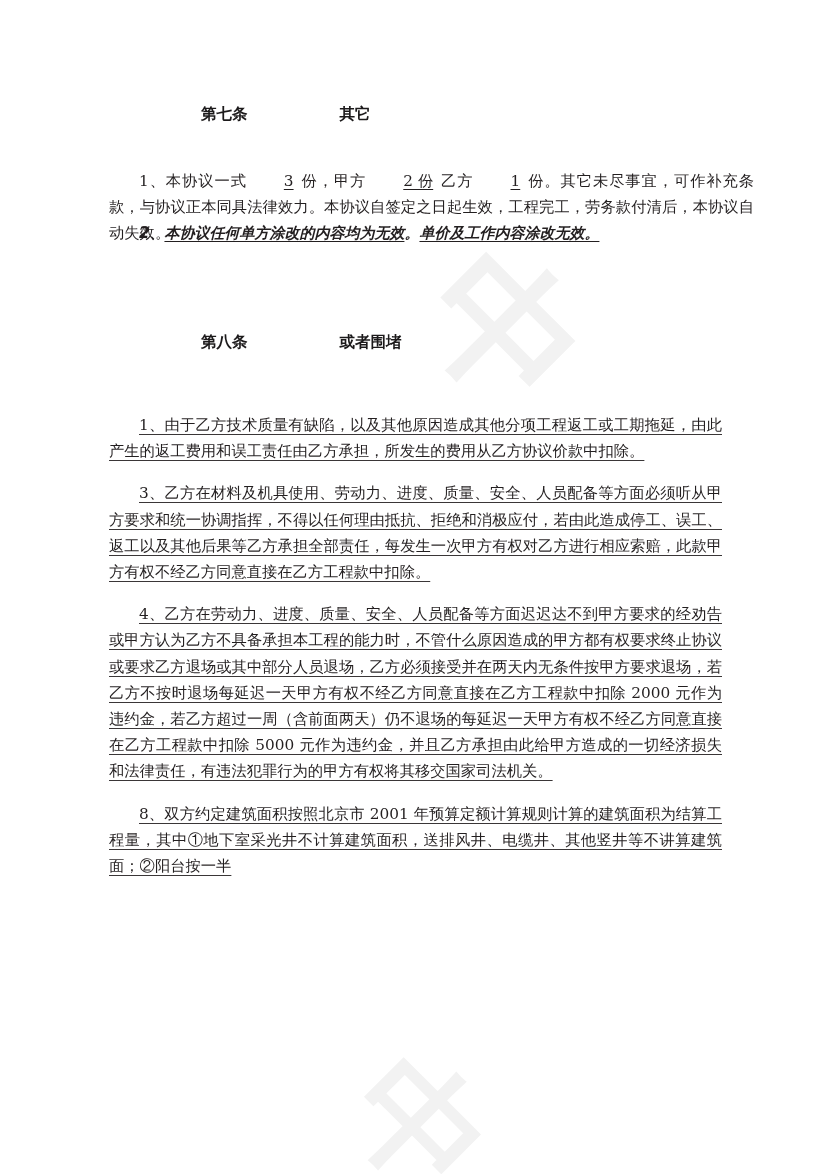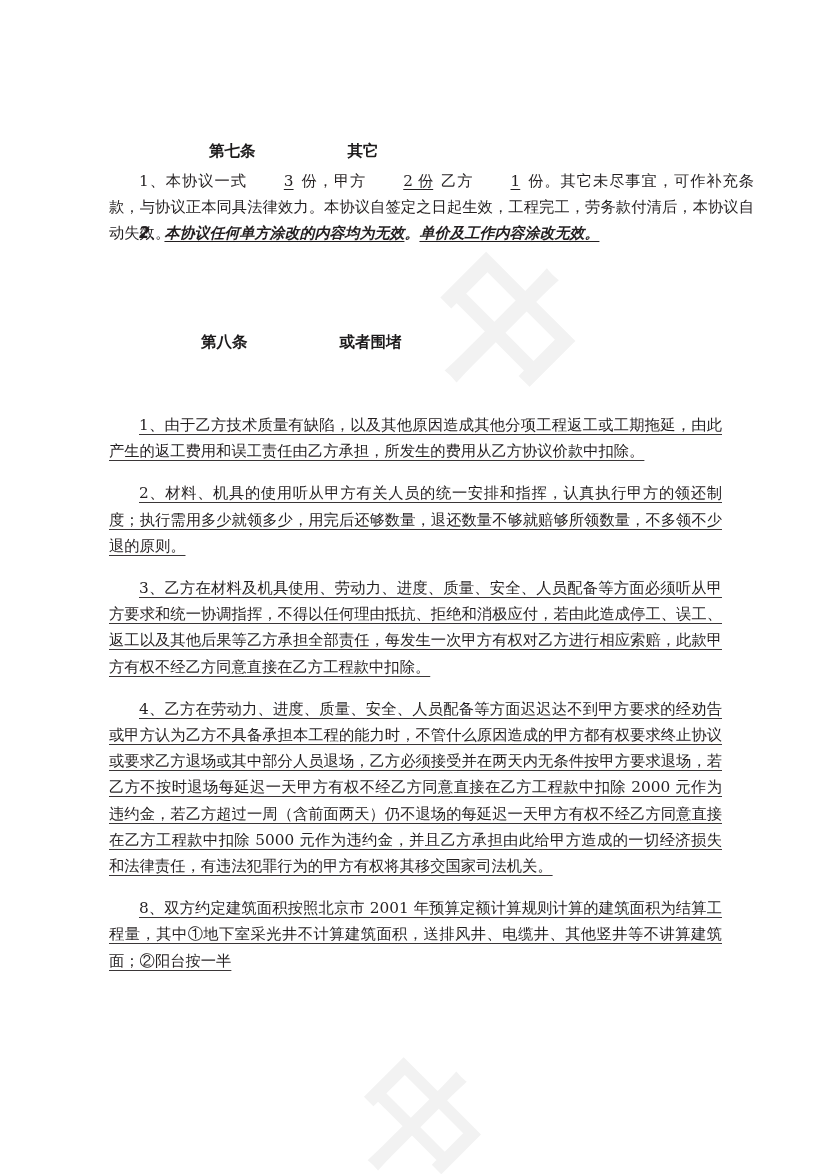--- a/index.html
+++ b/index.html
@@ -99,21 +99,21 @@
     text-decoration-thickness: 1px;
     padding: 0 7px;
   }
   .seg-u {
     text-decoration: underline;
     text-underline-offset: 3px;
     text-decoration-thickness: 1px;
   }
 
   
-  #heading-7 { position: absolute; left: 101px; top: 104px; margin-top: 37px; }
+  #heading-7 { position: absolute; left: 93px; top: 104px; }
   #clause-7-1 { position: absolute; left: 93px; top: 152px; width: 645px; }
   #clause-7-2 { position: absolute; left: 93px; top: 204px; width: 645px; }
   #heading-8 { position: absolute; left: 93px; top: 332px; }
   #clause-list-8 { position: absolute; left: 93px; top: 396px; width: 645px; }
   #clause-list-8 .clause { margin-bottom: 0; }
 </style>
 </head>
 <body>
 
 <div id="watermark-layer">
@@ -136,19 +136,18 @@
     <span class="lead">2、</span><span class="seg-u">本协议任何单方涂改的内容均为无效</span><span>。</span><span class="seg-u">单价及工作内容涂改无效。</span>
   </p>
 
   <div id="heading-8" class="section-heading">
     <span class="h-num">第八条</span>
     <span class="h-title">或者围堵</span>
   </div>
 
   <div id="clause-list-8">
     <p class="clause u">1、由于乙方技术质量有缺陷，以及其他原因造成其他分项工程返工或工期拖延，由此产生的返工费用和误工责任由乙方承担，所发生的费用从乙方协议价款中扣除。</p>
-    <p class="clause u">2、材料、机具的使用听从甲方有关人员的统一安排和指挥，认真执行甲方的领还制度；执行需用多少就领多少，用完后还够数量，退还数量不够就赔够所领数量，不多领不少退的原则。</p>
     <p class="clause u">3、乙方在材料及机具使用、劳动力、进度、质量、安全、人员配备等方面必须听从甲方要求和统一协调指挥，不得以任何理由抵抗、拒绝和消极应付，若由此造成停工、误工、返工以及其他后果等乙方承担全部责任，每发生一次甲方有权对乙方进行相应索赔，此款甲方有权不经乙方同意直接在乙方工程款中扣除。</p>
     <p class="clause u">4、乙方在劳动力、进度、质量、安全、人员配备等方面迟迟达不到甲方要求的经劝告或甲方认为乙方不具备承担本工程的能力时，不管什么原因造成的甲方都有权要求终止协议或要求乙方退场或其中部分人员退场，乙方必须接受并在两天内无条件按甲方要求退场，若乙方不按时退场每延迟一天甲方有权不经乙方同意直接在乙方工程款中扣除 2000 元作为违约金，若乙方超过一周（含前面两天）仍不退场的每延迟一天甲方有权不经乙方同意直接在乙方工程款中扣除 5000 元作为违约金，并且乙方承担由此给甲方造成的一切经济损失和法律责任，有违法犯罪行为的甲方有权将其移交国家司法机关。</p>
     <p class="clause u">8、双方约定建筑面积按照北京市 2001 年预算定额计算规则计算的建筑面积为结算工程量，其中①地下室采光井不计算建筑面积，送排风井、电缆井、其他竖井等不讲算建筑面；②阳台按一半</p>
   </div>
 
 </div>
 
 </body></html>

